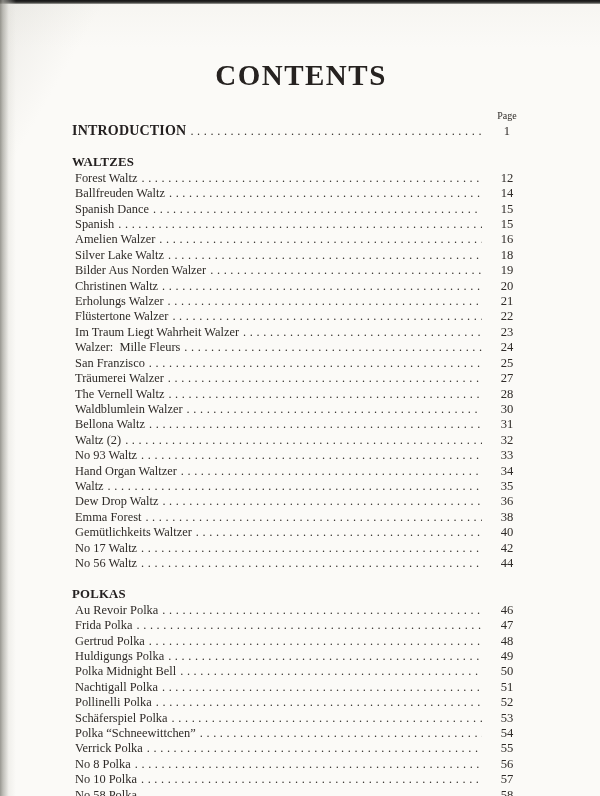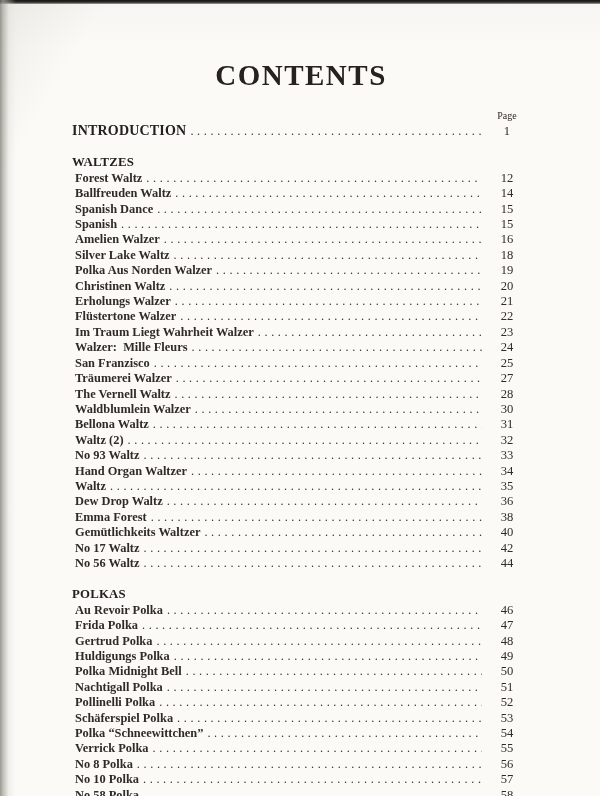--- a/index.html
+++ b/index.html
@@ -69,21 +69,20 @@
     align-items: baseline;
     font-size: 12.4px;
     line-height: 15.4px;
   }
   .toc-row .t {
     white-space: pre;
     flex: 0 0 auto;
   }
   .toc-row.indent .t {
     padding-left: 3px;
-    font-weight: bold;
   }
   .toc-row .t.bold {
     font-weight: bold;
     font-size: 14px;
     letter-spacing: 0.2px;
     color: #242020;
   }
   .dots {
     flex: 1 1 auto;
     overflow: hidden;
@@ -174,21 +173,21 @@
     <span class="pg">16</span>
   </div>
 
   <div class="toc-row indent">
     <span class="t">Silver Lake Waltz</span>
     <span class="dots"></span>
     <span class="pg">18</span>
   </div>
 
   <div class="toc-row indent">
-    <span class="t">Polka Aus Norden Walzer</span>
+    <span class="t">Bilder Aus Norden Walzer</span>
     <span class="dots"></span>
     <span class="pg">19</span>
   </div>
 
   <div class="toc-row indent">
     <span class="t">Christinen Waltz</span>
     <span class="dots"></span>
     <span class="pg">20</span>
   </div>
 

